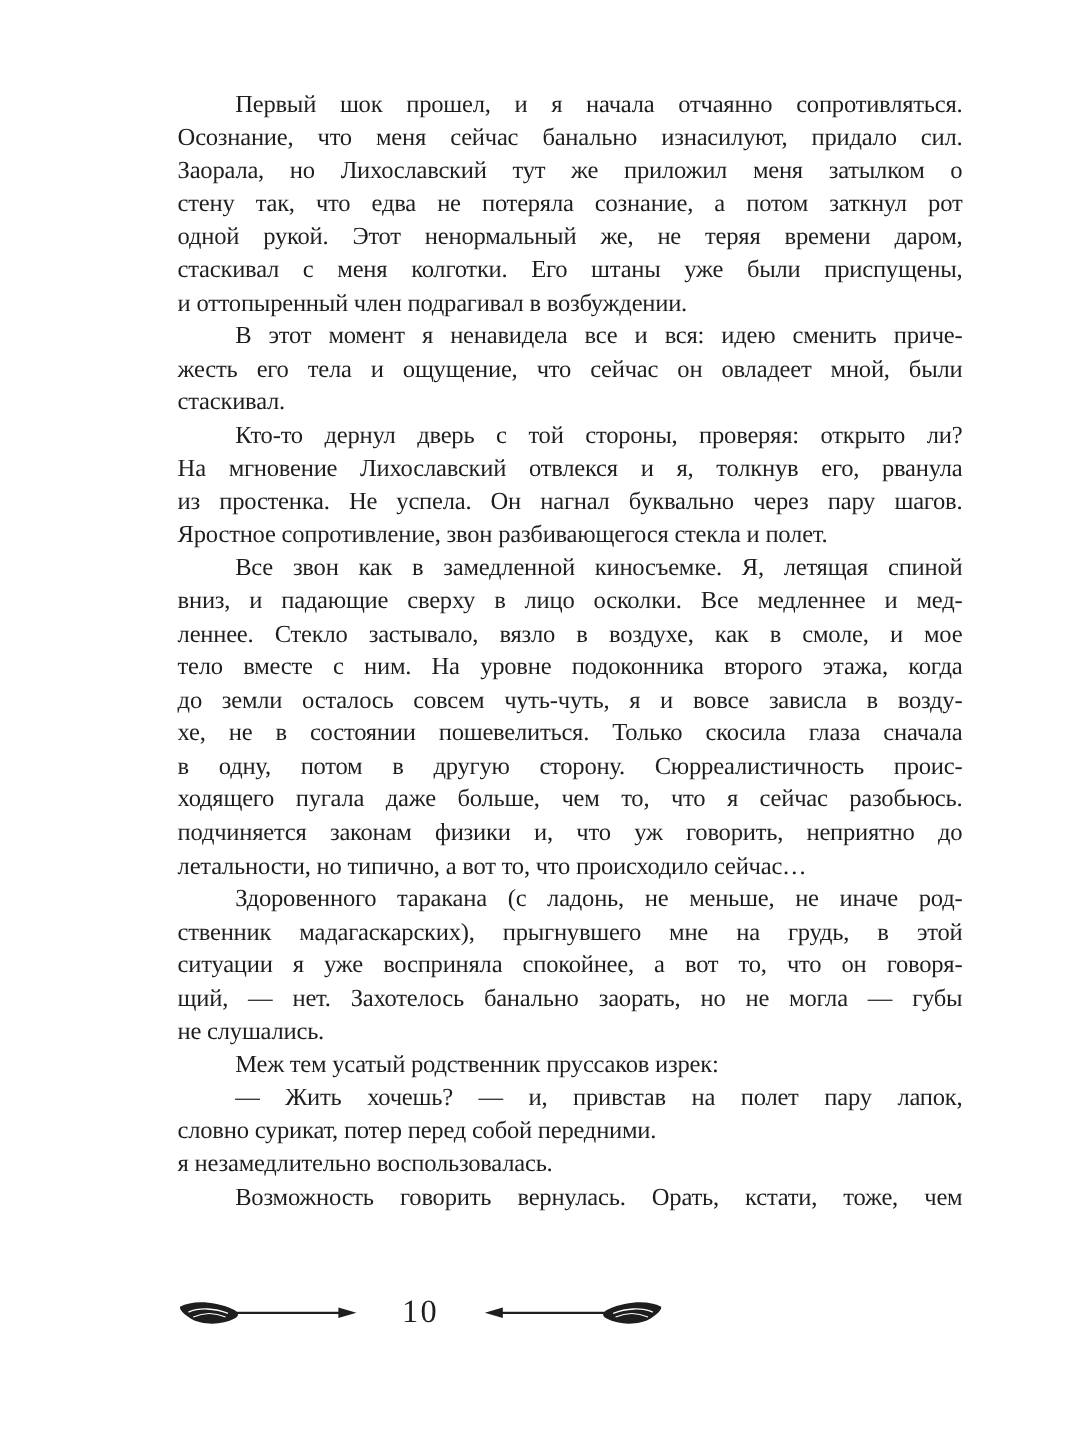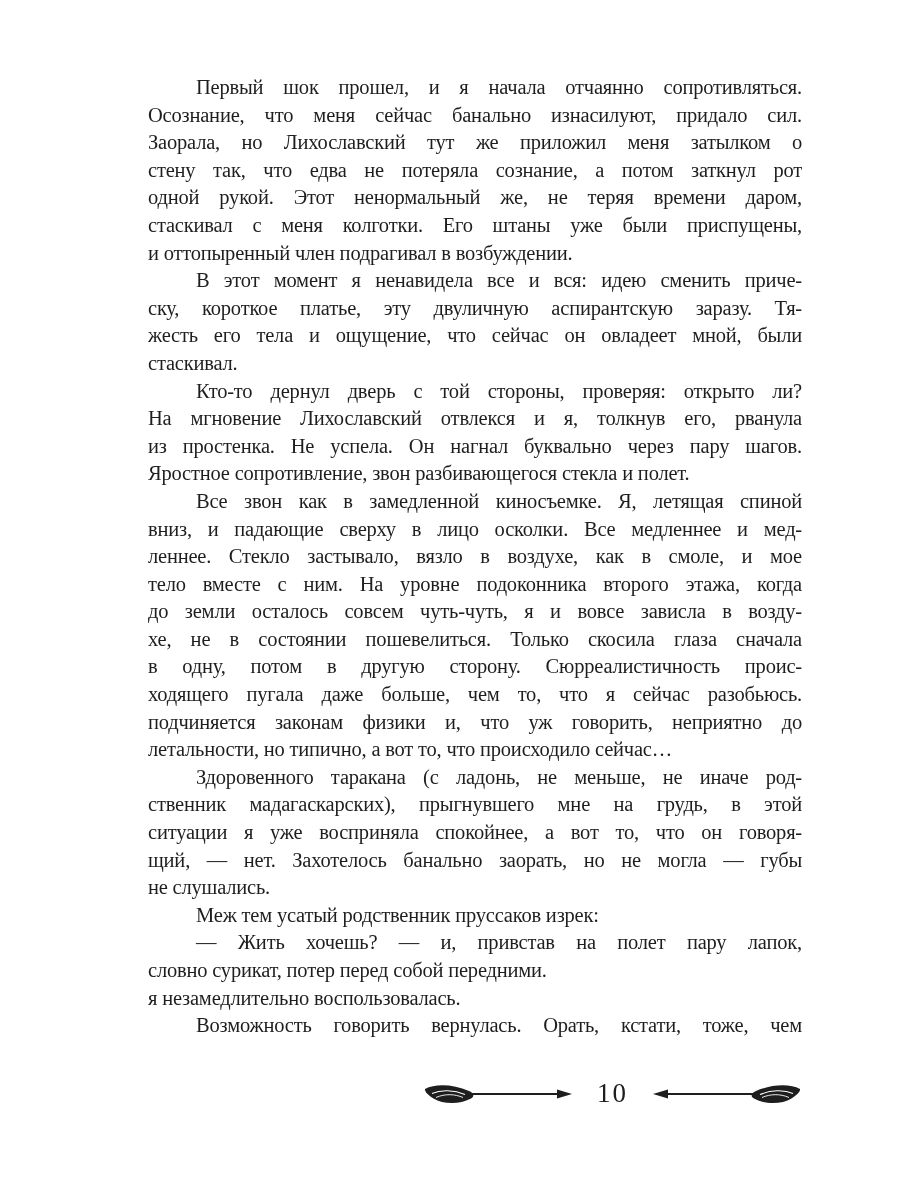--- a/index.html
+++ b/index.html
@@ -42,22 +42,22 @@
     text-align-last: left;
   }
   .footer {
     position: absolute;
     left: 108px;
     top: 1074px;
     width: 654px;
     height: 40px;
     display: flex;
     align-items: center;
-    justify-content: flex-end;
-    gap: 24px;
+    justify-content: flex-start;
+    gap: 37px;
   }
   .ornament {
     width: 150px;
     height: 26px;
     flex: 0 0 auto;
   }
   .ornament.mirrored {
     transform: scaleX(-1);
   }
   .page-number {
@@ -78,21 +78,20 @@
         <div class="line first">Первый шок прошел, и я начала отчаянно сопротивляться.</div>
         <div class="line">Осознание, что меня сейчас банально изнасилуют, придало сил.</div>
         <div class="line">Заорала, но Лихославский тут же приложил меня затылком о</div>
         <div class="line">стену так, что едва не потеряла сознание, а потом заткнул рот</div>
         <div class="line">одной рукой. Этот ненормальный же, не теряя времени даром,</div>
         <div class="line">стаскивал с меня колготки. Его штаны уже были приспущены,</div>
         <div class="line last">и оттопыренный член подрагивал в возбуждении.</div>
       </div>
       <div class="paragraph">
         <div class="line first">В этот момент я ненавидела все и вся: идею сменить приче-</div>
-        <div class="line">ску, короткое платье, эту двуличную аспирантскую заразу. Тя-</div>
         <div class="line">жесть его тела и ощущение, что сейчас он овладеет мной, были</div>
         <div class="line last">стаскивал.</div>
       </div>
       <div class="paragraph">
         <div class="line first">Кто-то дернул дверь с той стороны, проверяя: открыто ли?</div>
         <div class="line">На мгновение Лихославский отвлекся и я, толкнув его, рванула</div>
         <div class="line">из простенка. Не успела. Он нагнал буквально через пару шагов.</div>
         <div class="line last">Яростное сопротивление, звон разбивающегося стекла и полет.</div>
       </div>
       <div class="paragraph">

